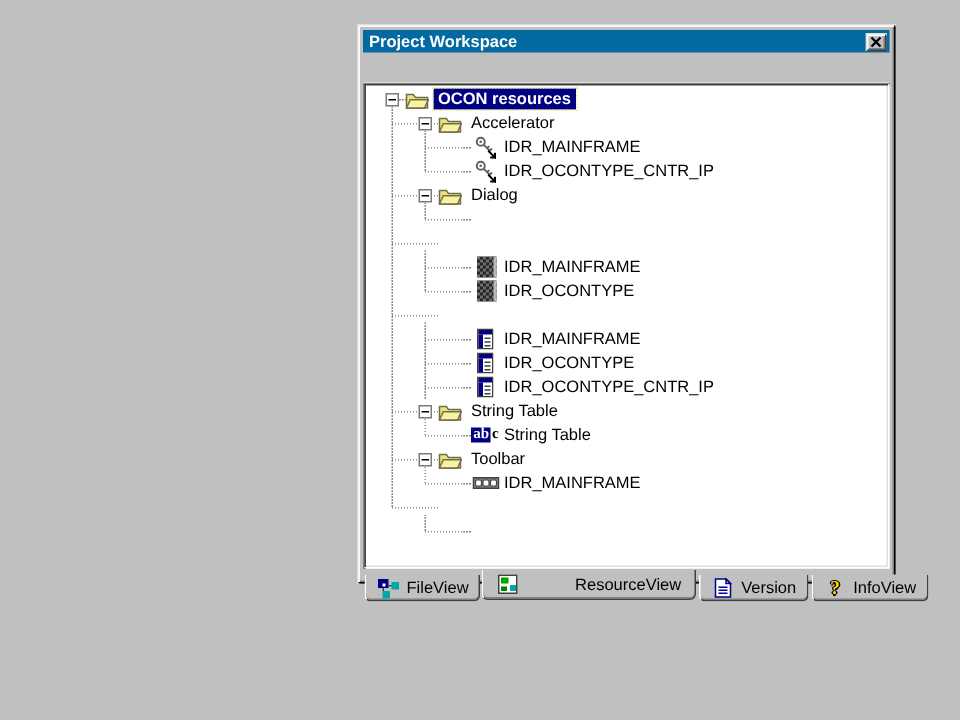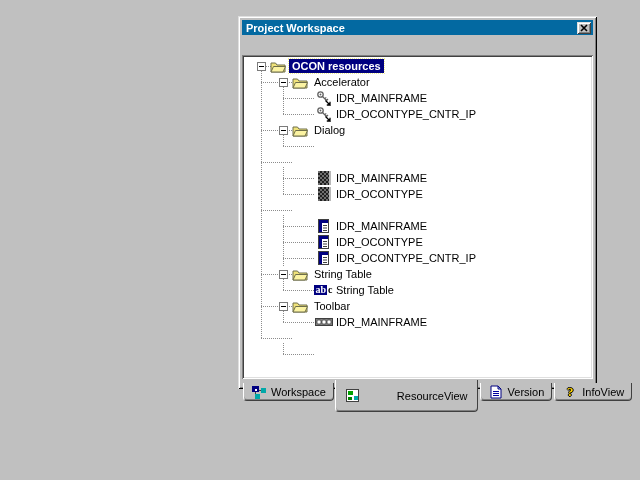--- a/index.html
+++ b/index.html
@@ -81,21 +81,21 @@
   .tab{
     margin-top:2px;height:18px;background:#c0c0c0;
     border-left:1px solid #fff;border-right:1px solid #404040;border-bottom:1px solid #404040;border-top:none;
     border-radius:0 0 4px 4px;
     display:flex;align-items:center;gap:4px;padding:0 7px;
     font-family:"Liberation Sans",sans-serif;font-size:11px;color:#000;
     box-shadow:inset 0 -1px 0 #808080;
     position:relative;margin-right:2px;
   }
   .tab.selected{
-    margin-top:-1px;height:32px;padding:0 9px;z-index:3;margin-left:-1px;gap:36px;
+    margin-top:-1px;height:20px;padding:0 9px;z-index:3;margin-left:-1px;gap:36px;
   }
   .tabicon{width:16px;height:14px;position:relative;flex:0 0 auto;display:flex;align-items:center;justify-content:center;}
   
   .cv{position:absolute;}
   .cv-main{left:1px;top:1px;width:7px;height:6px;background:#000080;}
   .cv-dot{left:3px;top:3px;width:2px;height:2px;background:#fff;position:absolute;}
   .cv-b2{left:10px;top:3px;width:5px;height:5px;background:#00a8a8;}
   .cv-b3{left:4px;top:9px;width:5px;height:5px;background:#00a8a8;}
   .cv-l1{left:8px;top:5px;width:2px;height:1px;background:#404040;}
   .cv-l2{left:4px;top:7px;width:1px;height:2px;background:#404040;}
@@ -337,21 +337,21 @@
     <button class="tab">
       <span class="tabicon">
         <span class="cv cv-main">
             <span class="cv-dot"></span>
           </span>
         <span class="cv cv-b2"></span>
         <span class="cv cv-b3"></span>
         <span class="cv cv-l1"></span>
         <span class="cv cv-l2"></span>
       </span>
-      <span class="tablabel">Workspace</span>
+      <span class="tablabel">FileView</span>
     </button>
 
     <button class="tab selected">
       <span class="tabicon">
         <span class="rv-frame"></span>
         <span class="rv-g1"></span>
         <span class="rv-g2"></span>
         <span class="rv-g3"></span>
       </span>
       <span class="tablabel">ResourceView</span>

